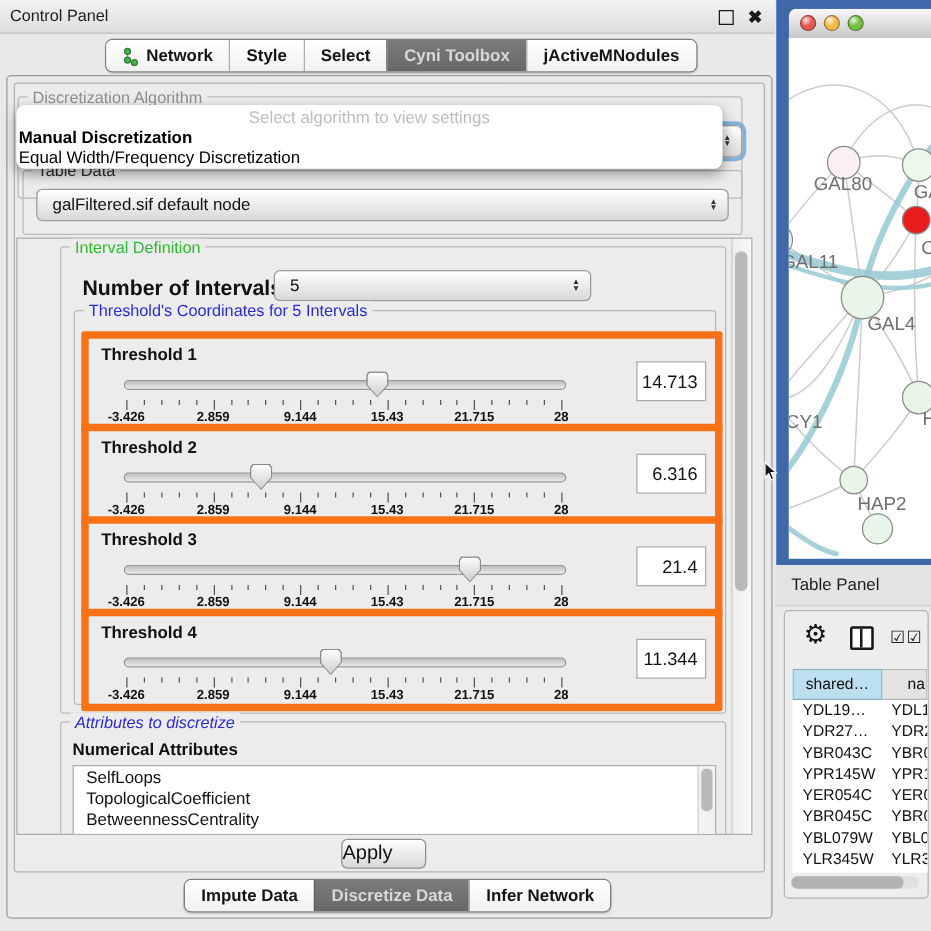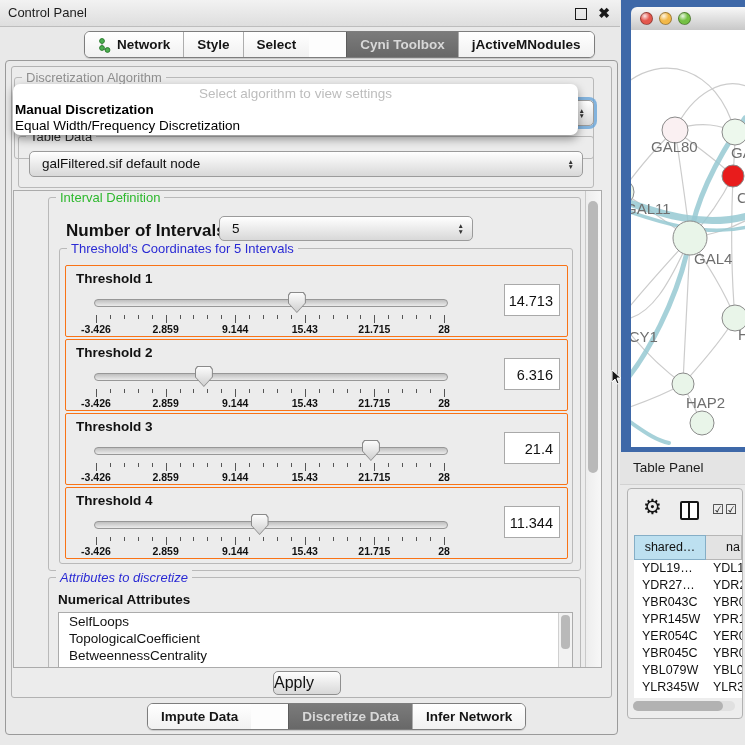--- a/index.html
+++ b/index.html
@@ -13,21 +13,21 @@
   #title{left:8px;top:0;line-height:26px;font-size:13px;color:#1c1c1c;}
   #float-btn{right:33px;top:8px;width:10px;height:10px;border:1.5px solid #1a1a1a;background:transparent;}
   #close-btn{right:10px;top:0;line-height:26px;font-size:14px;font-weight:bold;color:#1a1a1a;}
 
   
   .segbar{display:flex;height:25px;background:#fdfdfd;border:1.5px solid #7d7d7d;border-radius:6px;
           overflow:hidden;box-shadow:0 1px 1px rgba(0,0,0,.15);text-align:center;}
   .seg{display:flex;align-items:center;gap:6px;padding:0 13px;font-size:13.5px;font-weight:bold;
        color:#151515;background:linear-gradient(#ffffff,#f1f1f1);white-space:nowrap;}
   .seg + .seg{border-left:1px solid #adadad;}
-  .seg.sel{background:linear-gradient(#7b7b7b,#686868);color:#d8d8d8;border-left-color:#5c5c5c;margin-left:37px;}
+  .seg.sel{background:linear-gradient(#7b7b7b,#686868);color:#d8d8d8;border-left-color:#5c5c5c;}
   #top-tabs{left:84px;top:31px;}
   #bottom-tabs{left:147px;top:703px;}
 
   
   #outer-panel{left:5px;top:60px;width:611px;height:673px;background:#eaeaea;
                border:1px solid #9a9a9a;border-radius:4px;}
   #inner-panel{left:11px;top:66px;width:599px;height:630px;background:#ececec;
                border:1px solid #b2b2b2;border-radius:3px;}
 
   .grp{position:absolute;border:1px solid #b9b9b9;border-radius:3px;}
@@ -49,21 +49,21 @@
   .popup-opt.hl{font-weight:bold;}
 
   
   #viewport{left:13px;top:190px;width:587px;height:476px;border:1px solid #ababab;background:#ececec;overflow:hidden;}
   #vscroll{position:absolute;right:0;top:0;width:15px;height:100%;background:linear-gradient(to right,#ededed,#f7f7f7);
            border-left:1px solid #c9c9c9;}
   #vthumb{position:absolute;left:2px;top:10px;width:10px;height:272px;background:#b9b9b9;border-radius:5px;}
 
   
   .th-box{position:absolute;left:5px;width:501px;height:70px;background:#ececec;
-          border:1px solid #f97316;border-radius:2px;}
+          border:6px solid #f97316;border-radius:2px;}
   .th-label{position:absolute;left:10px;top:5px;font-size:13.5px;font-weight:bold;}
   .track{position:absolute;left:28px;top:33px;width:352px;height:6px;border:1px solid #979797;border-radius:4px;
          background:linear-gradient(#bfbfbf,#ebebeb);}
   .thumb-o{position:absolute;top:26px;width:18px;height:21px;background:#8a8a8a;
            clip-path:polygon(12% 0,88% 0,100% 14%,100% 52%,50% 100%,0 52%,0 14%);}
   .thumb-i{position:absolute;left:1px;top:1px;width:16px;height:19px;background:linear-gradient(#fcfcfc,#cfcfcf);
            clip-path:polygon(12% 0,88% 0,100% 14%,100% 52%,50% 100%,0 52%,0 14%);}
   .tick{position:absolute;width:1px;background:#555;top:49px;}
   .tick.minor{height:4px;}
   .tick.major{height:8px;}

